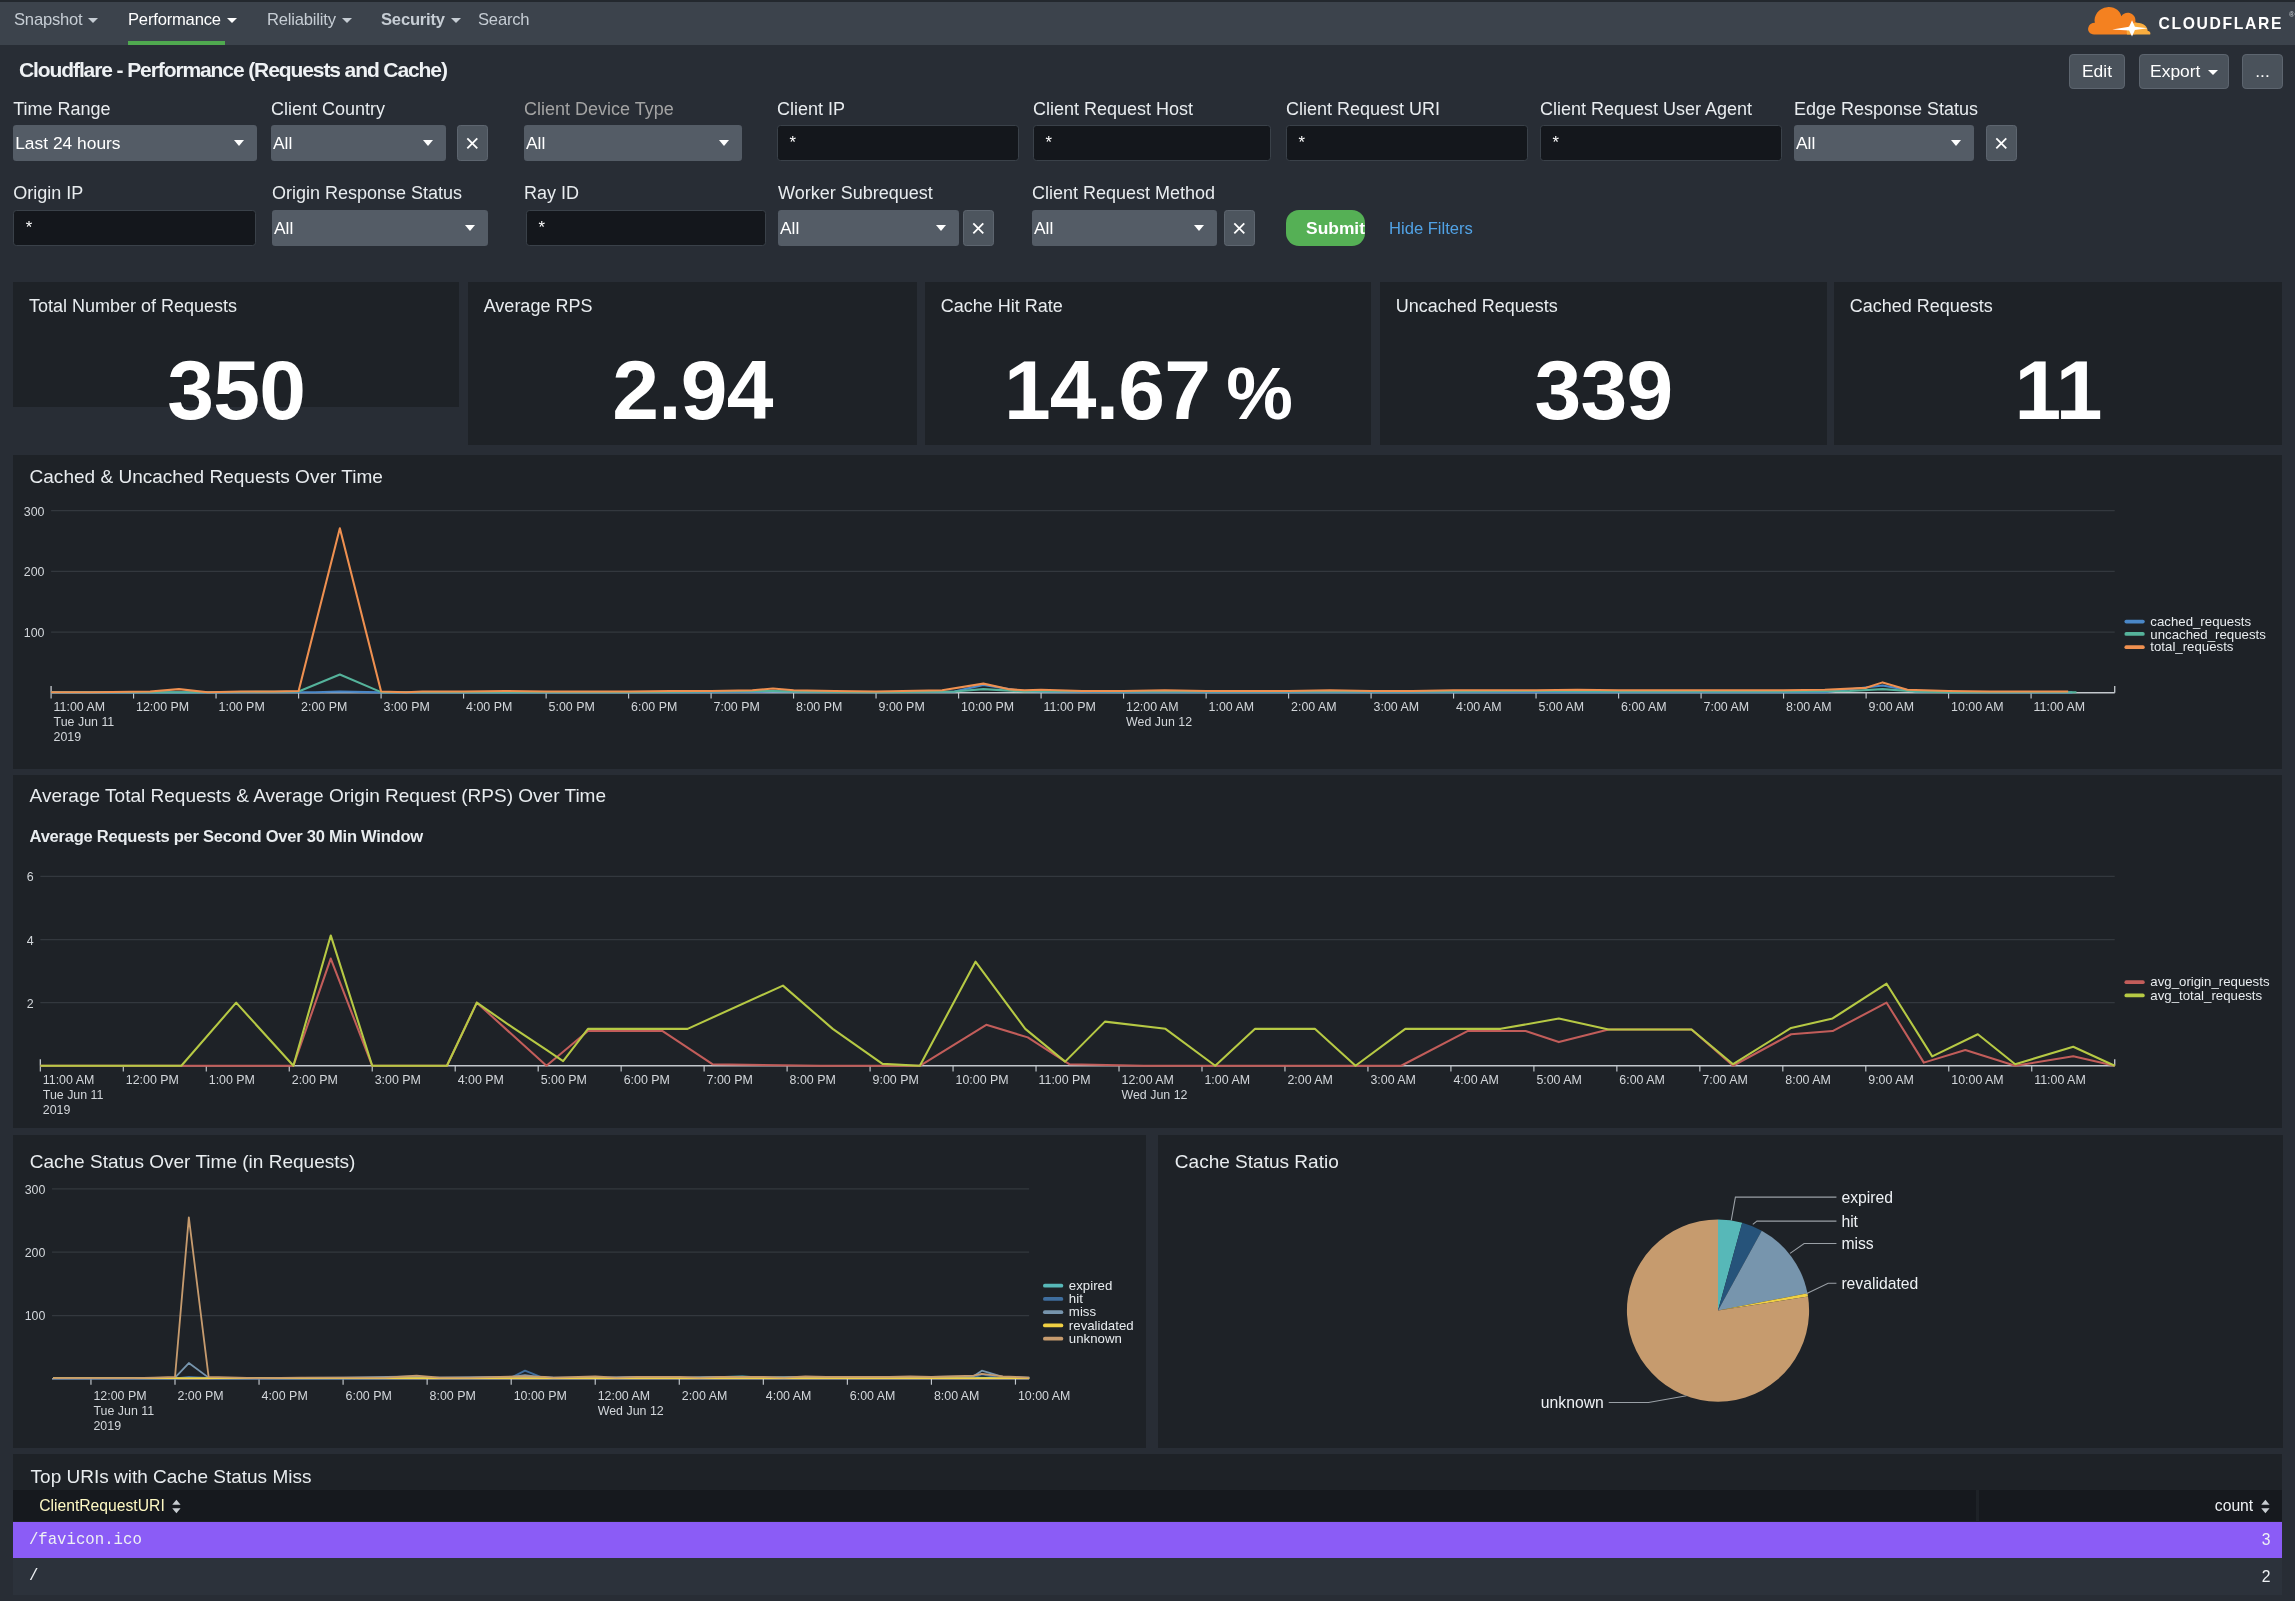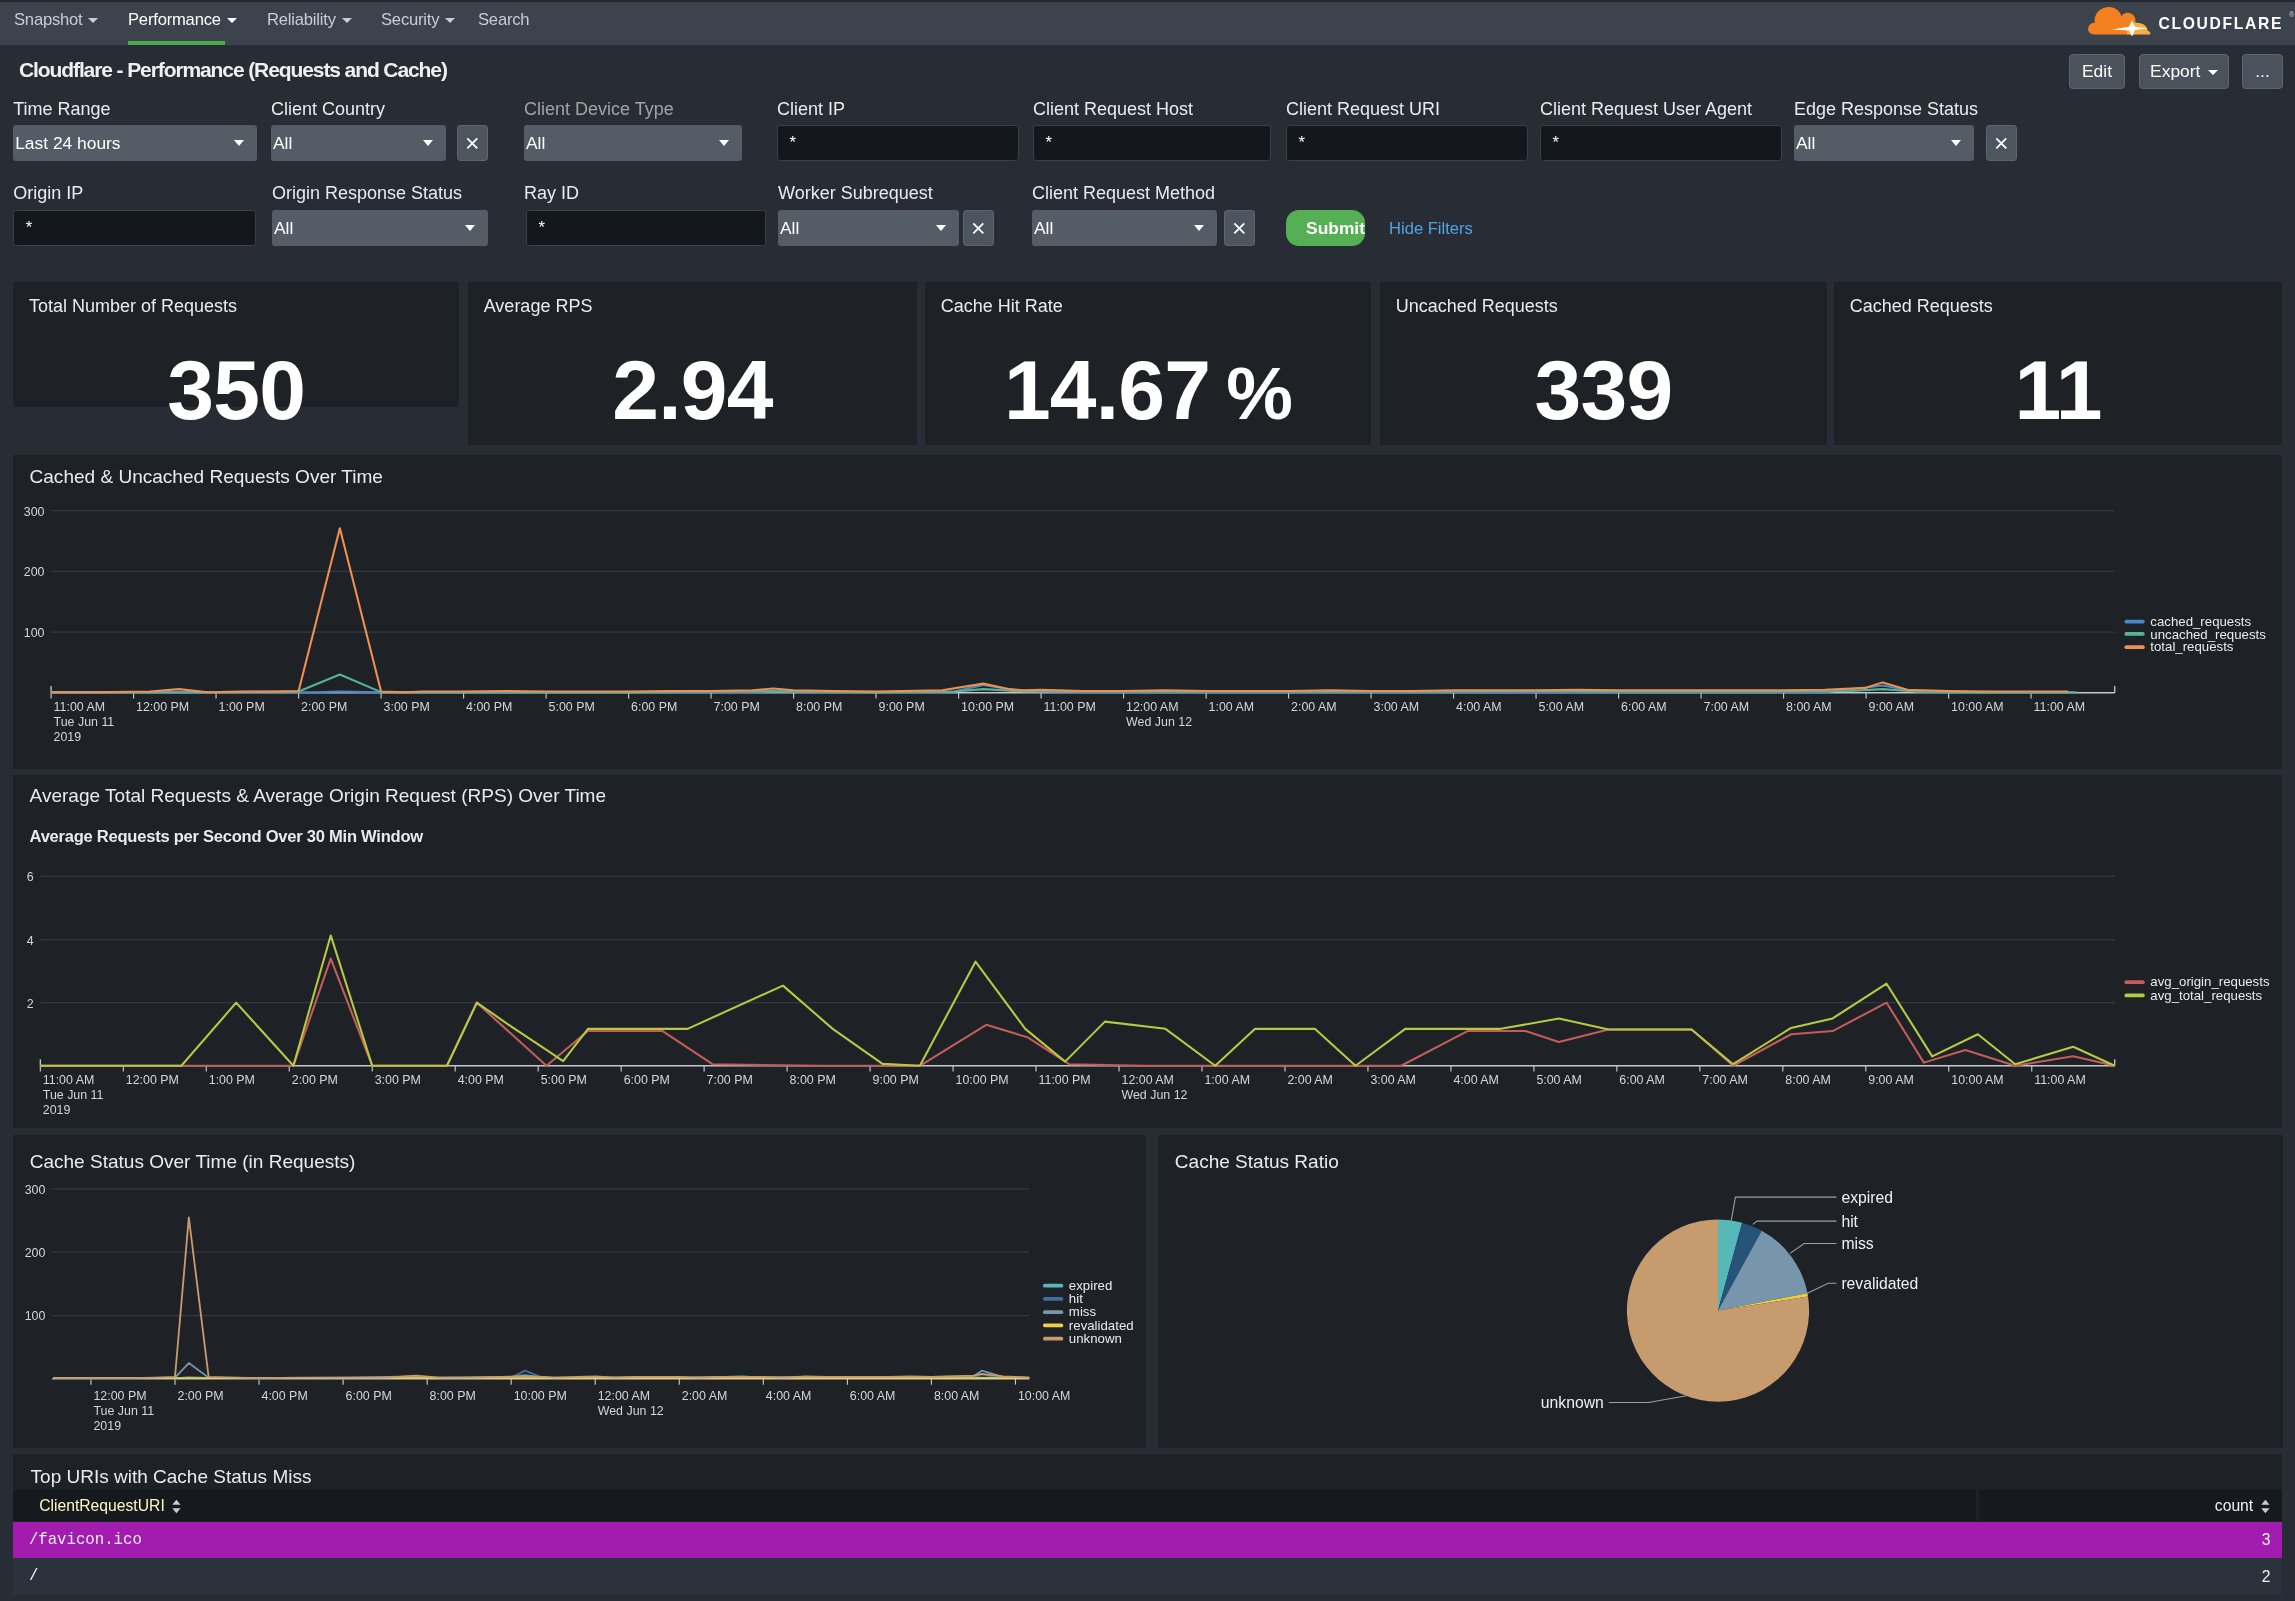--- a/index.html
+++ b/index.html
@@ -9,21 +9,21 @@
 .caret{position:absolute;right:13.2px;top:15px;width:0;height:0;border-left:5.8px solid transparent;border-right:5.8px solid transparent;border-top:6.6px solid #fff}
 .xbtn{position:absolute;width:31px;height:36px;background:#4d555e;border:0.8px solid #5d656f;border-radius:3.3px;display:flex;align-items:center;justify-content:center}
 .kpi-label{position:absolute;left:15.7px;top:14px;color:#e8ecef;font-size:18px}
 .kpi-num{position:absolute;left:0;right:0;top:60px;text-align:center;color:#fff;font-size:84px;font-weight:bold;letter-spacing:-0.8px}
 </style></head><body>
 
 <div class="abs" style="left:0;top:0;width:2295px;height:45px;background:#3c434c;border-top:2.5px solid #23282e"></div>
 <div class="abs" style="left:14px;top:10px;font-size:16.6px;letter-spacing:-0.2px;color:#c6cdd4;font-weight:normal;white-space:nowrap">Snapshot<span style="display:inline-block;width:0;height:0;border-left:5px solid transparent;border-right:5px solid transparent;border-top:5.8px solid #c6cdd4;margin-left:5.8px;vertical-align:1.7px"></span></div>
 <div class="abs" style="left:128px;top:10px;font-size:16.6px;letter-spacing:-0.2px;color:#ffffff;font-weight:normal;white-space:nowrap">Performance<span style="display:inline-block;width:0;height:0;border-left:5px solid transparent;border-right:5px solid transparent;border-top:5.8px solid #ffffff;margin-left:5.8px;vertical-align:1.7px"></span></div>
 <div class="abs" style="left:267px;top:10px;font-size:16.6px;letter-spacing:-0.2px;color:#c6cdd4;font-weight:normal;white-space:nowrap">Reliability<span style="display:inline-block;width:0;height:0;border-left:5px solid transparent;border-right:5px solid transparent;border-top:5.8px solid #c6cdd4;margin-left:5.8px;vertical-align:1.7px"></span></div>
-<div class="abs" style="left:381px;top:10px;font-size:16.6px;letter-spacing:-0.2px;color:#c6cdd4;font-weight:normal;white-space:nowrap">Security<span style="display:inline-block;width:0;height:0;border-left:5px solid transparent;border-right:5px solid transparent;border-top:5.8px solid #c6cdd4;margin-left:5.8px;vertical-align:1.7px"></span></div>
+<div class="abs" style="left:381px;top:10px;font-size:16.6px;letter-spacing:-0.2px;color:#c6cdd4;font-weight:bold;white-space:nowrap">Security<span style="display:inline-block;width:0;height:0;border-left:5px solid transparent;border-right:5px solid transparent;border-top:5.8px solid #c6cdd4;margin-left:5.8px;vertical-align:1.7px"></span></div>
 <div class="abs" style="left:478px;top:10px;font-size:16.6px;letter-spacing:-0.2px;color:#c6cdd4;font-weight:normal;white-space:nowrap">Search</div>
 <div class="abs" style="left:128px;top:41px;width:97px;height:4.1px;background:#4fa94f"></div>
 <svg class="abs" style="left:2087px;top:3.3px" width="209" height="38" viewBox="0 0 252 46">
 <g>
  <path d="M8 38 C3 38 0 34 1 30 C2 26 5 24 9 24 C7 15 14 6 24 5 C33 4 40 10 41 16 C43 13 47 11 51 12 C56 13 59 18 58 23 C61 24 64 28 63 32 C62 36 59 38 55 38 Z" fill="#f48120"></path>
  <path d="M48 38 C46 30 52 24 60 24 C68 24 73 29 73 34 C75 34 77 36 76 38 Z" fill="#faad3f"></path>
  <path d="M30 32.2 L50.5 28.7 L54 21 L57.5 28.7 L73 30.7 L57.5 32.7 L54 40.5 L50.5 33.2 Z" fill="#ffffff"></path>
  <text x="86" y="31" font-family="Liberation Sans" font-size="19" font-weight="bold" letter-spacing="2" fill="#ffffff">CLOUDFLARE</text>
  <text x="244" y="17" font-family="Liberation Sans" font-size="9" fill="#cfd4d9">®</text>
 </g>
@@ -323,15 +323,15 @@
 <div class="panel" style="left:13.2px;top:1454px;width:2269px;height:141px">
     <div style="position:absolute;left:17.4px;top:11.6px;font-size:19px;color:#e8ecef">Top URIs with Cache Status Miss</div>
     <div style="position:absolute;left:0px;top:36px;width:1963px;height:31px;background:#16191e;color:#fef9c3;font-size:15.7px;line-height:31px;padding-left:26px">ClientRequestURI<svg width="10.8" height="15" viewBox="0 0 13 18" style="vertical-align:-2.5px;margin-left:6.6px">
         <path d="M6.5 1 L11.5 7 L1.5 7 Z" fill="#c8cdd2"></path>
         <path d="M1.5 11 L11.5 11 L6.5 17 Z" fill="#c8cdd2"></path>
       </svg></div>
     <div style="position:absolute;left:1966px;top:36px;width:303px;height:31px;background:#16191e;color:#eef1f4;font-size:15.7px;line-height:31px;text-align:right;padding-right:11.6px">count<svg width="10.8" height="15" viewBox="0 0 13 18" style="vertical-align:-2.5px;margin-left:6.6px">
         <path d="M6.5 1 L11.5 7 L1.5 7 Z" fill="#c8cdd2"></path>
         <path d="M1.5 11 L11.5 11 L6.5 17 Z" fill="#c8cdd2"></path>
       </svg></div>
-    <div style="position:absolute;left:0px;top:68px;width:2269px;height:36px;background:#a21caf;color:#eef1f4;font-family:'Liberation Mono',monospace;font-size:15.7px;line-height:36px;padding-left:15.7px">/favicon.ico<span style="position:absolute;right:11.6px;font-family:'Liberation Sans';">3</span></div>
+    <div style="position:absolute;left:0px;top:68px;width:2269px;height:36px;background:#8b5cf6;color:#eef1f4;font-family:'Liberation Mono',monospace;font-size:15.7px;line-height:36px;padding-left:15.7px">/favicon.ico<span style="position:absolute;right:11.6px;font-family:'Liberation Sans';">3</span></div>
     <div style="position:absolute;left:0px;top:104px;width:2269px;height:37px;background:#2c323b;color:#eef1f4;font-family:'Liberation Mono',monospace;font-size:15.7px;line-height:37px;padding-left:15.7px">/<span style="position:absolute;right:11.6px;font-family:'Liberation Sans';">2</span></div>
   </div>
 
 </body></html>

